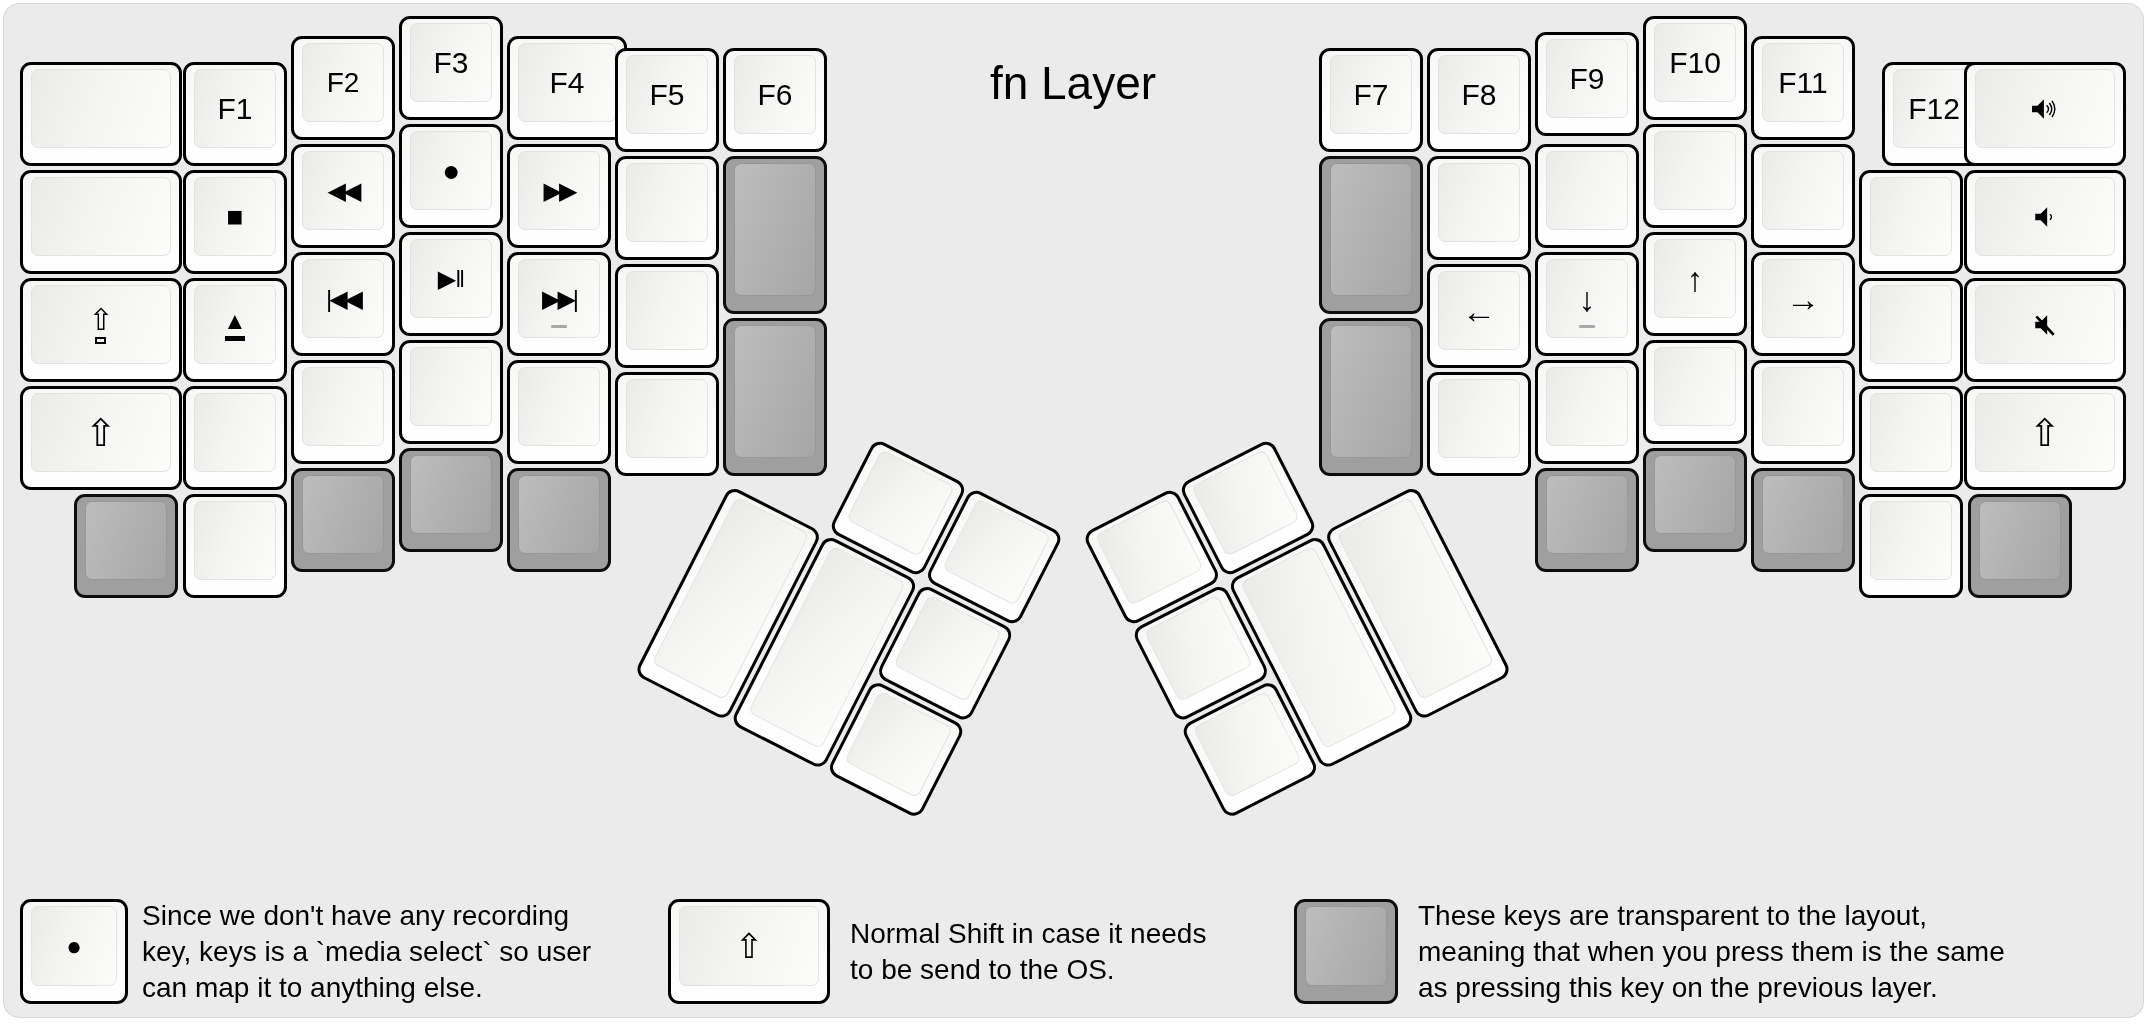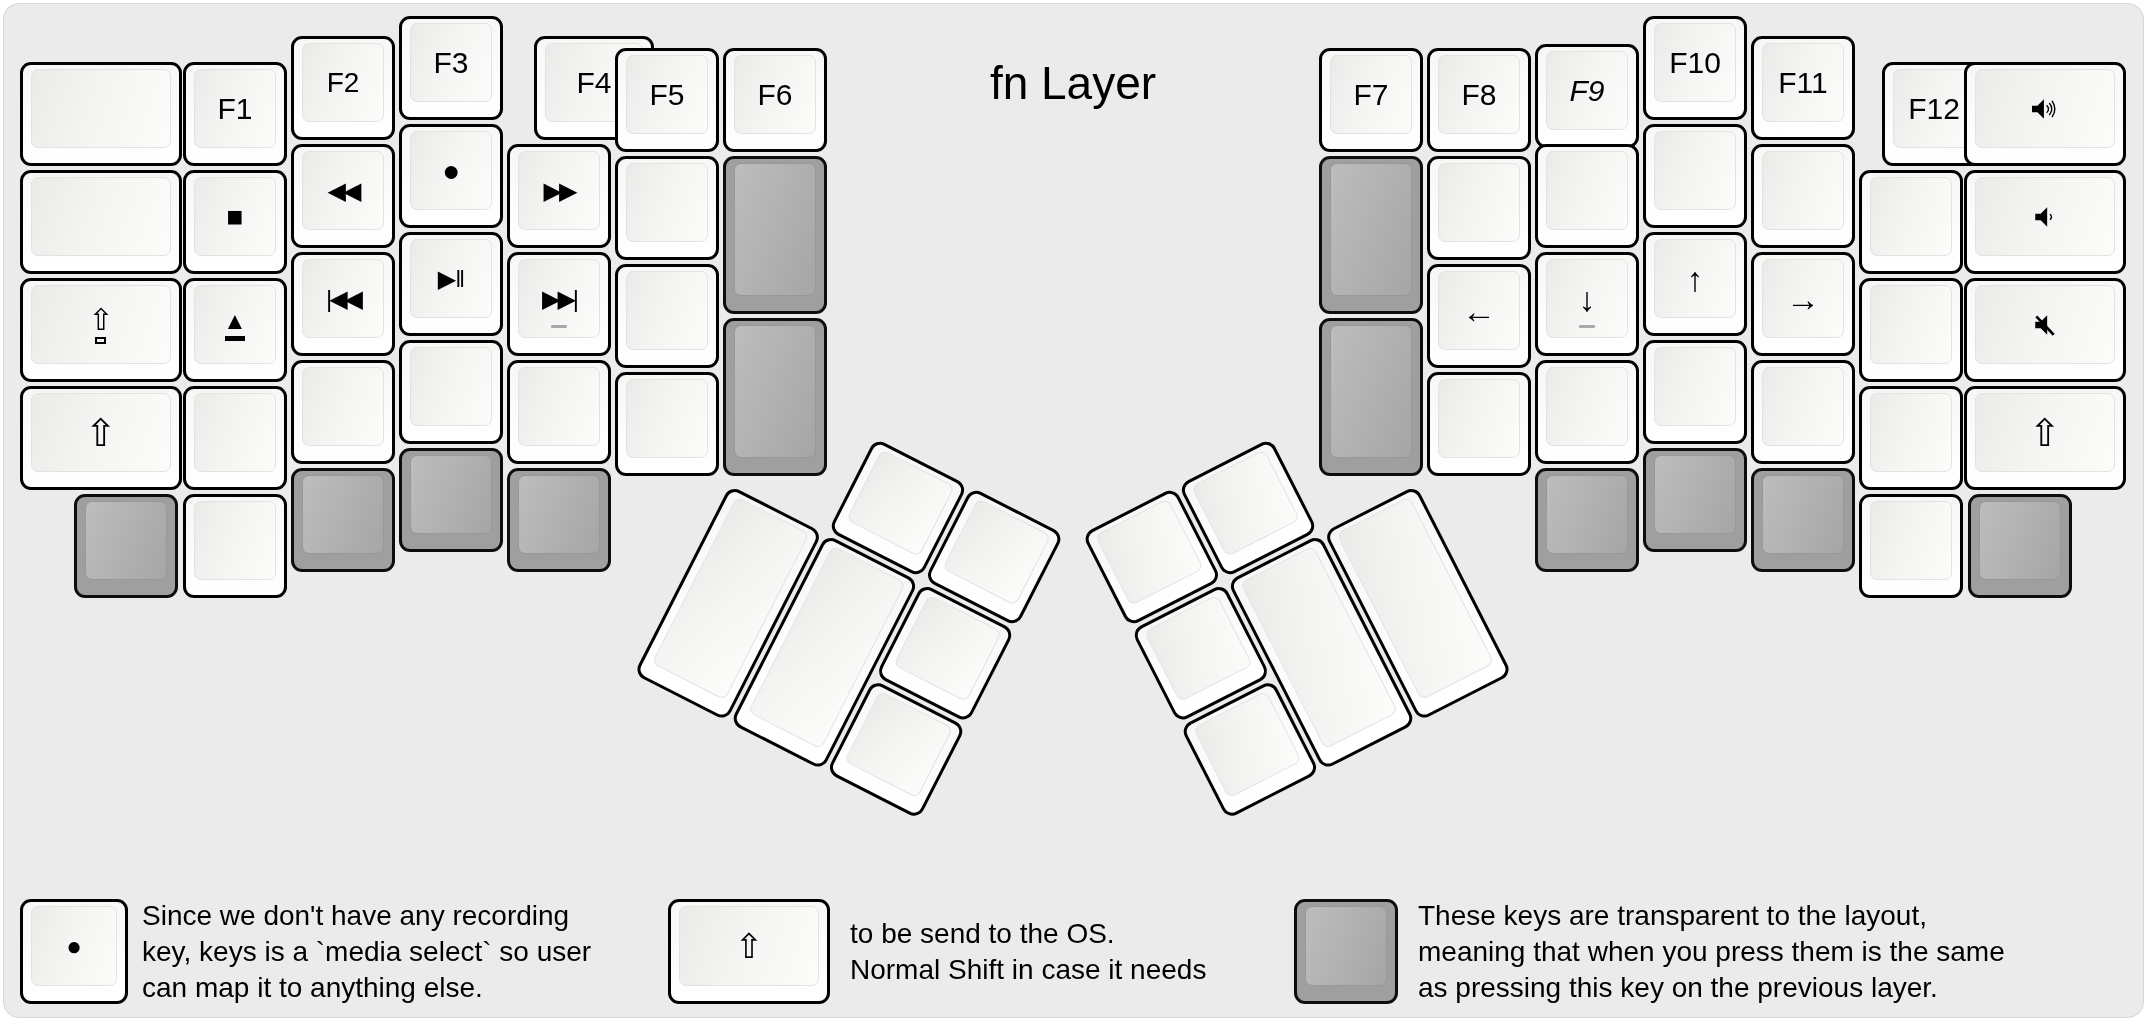--- a/index.html
+++ b/index.html
@@ -110,21 +110,21 @@
       <div class="face">
         <span class="glyph" style="font-size: 24px; letter-spacing: -1px;">▶‖</span>
       </div>
     </div>
     <div class="key white" style="left: 399px; top: 340px; width: 104px; height: 104px;">
       <div class="face"></div>
     </div>
     <div class="key gray" style="left: 399px; top: 448px; width: 104px; height: 104px;">
       <div class="face"></div>
     </div>
-    <div class="key white" style="left: 507px; top: 36px; width: 120px; height: 104px; margin-left: 27px;">
+    <div class="key white" style="left: 507px; top: 36px; width: 120px; height: 104px;">
       <div class="face">
         <span class="glyph" style="font-size: 30px;">F4</span>
       </div>
     </div>
     <div class="key white" style="left: 507px; top: 144px; width: 104px; height: 104px;">
       <div class="face">
         <span class="glyph" style="font-size: 24px; letter-spacing: -3px;">▶▶</span>
       </div>
     </div>
     <div class="key white" style="left: 507px; top: 252px; width: 104px; height: 104px;">
@@ -184,21 +184,21 @@
       <div class="face"></div>
     </div>
     <div class="key white" style="left: 1427px; top: 264px; width: 104px; height: 104px;">
       <div class="face">
         <span class="glyph" style="font-size: 34px;">←</span>
       </div>
     </div>
     <div class="key white" style="left: 1427px; top: 372px; width: 104px; height: 104px;">
       <div class="face"></div>
     </div>
-    <div class="key white" style="left: 1535px; top: 44px; width: 104px; height: 104px; font-style: italic;">
+    <div class="key white" style="left: 1535px; top: 32px; width: 104px; height: 104px;">
       <div class="face">
         <span class="glyph" style="font-size: 30px;">F9</span>
       </div>
     </div>
     <div class="key white" style="left: 1535px; top: 144px; width: 104px; height: 104px;">
       <div class="face"></div>
     </div>
     <div class="key white" style="left: 1535px; top: 252px; width: 104px; height: 104px;">
       <div class="face">
         <span class="glyph" style="font-size: 34px;">↓</span>
@@ -351,22 +351,22 @@
       <div>Since we don't have any recording</div>
       <div>key, keys is a `media select` so user</div>
       <div>can map it to anything else.</div>
     </div>
     <div class="key white" style="left: 668px; top: 899px; width: 162px; height: 105px;">
       <div class="face">
         <span class="glyph" style="font-size: 34px;">⇧</span>
       </div>
     </div>
     <div class="legend-item-text" style="left: 850px;">
+      <div>Normal Shift in case it needs</div>
       <div>to be send to the OS.</div>
-      <div>Normal Shift in case it needs</div>
     </div>
     <div class="key gray" style="left: 1294px; top: 899px; width: 104px; height: 105px;">
       <div class="face"></div>
     </div>
     <div class="legend-item-text" style="left: 1418px;">
       <div>These keys are transparent to the layout,</div>
       <div>meaning that when you press them is the same</div>
       <div>as pressing this key on the previous layer.</div>
     </div>
   </div>

